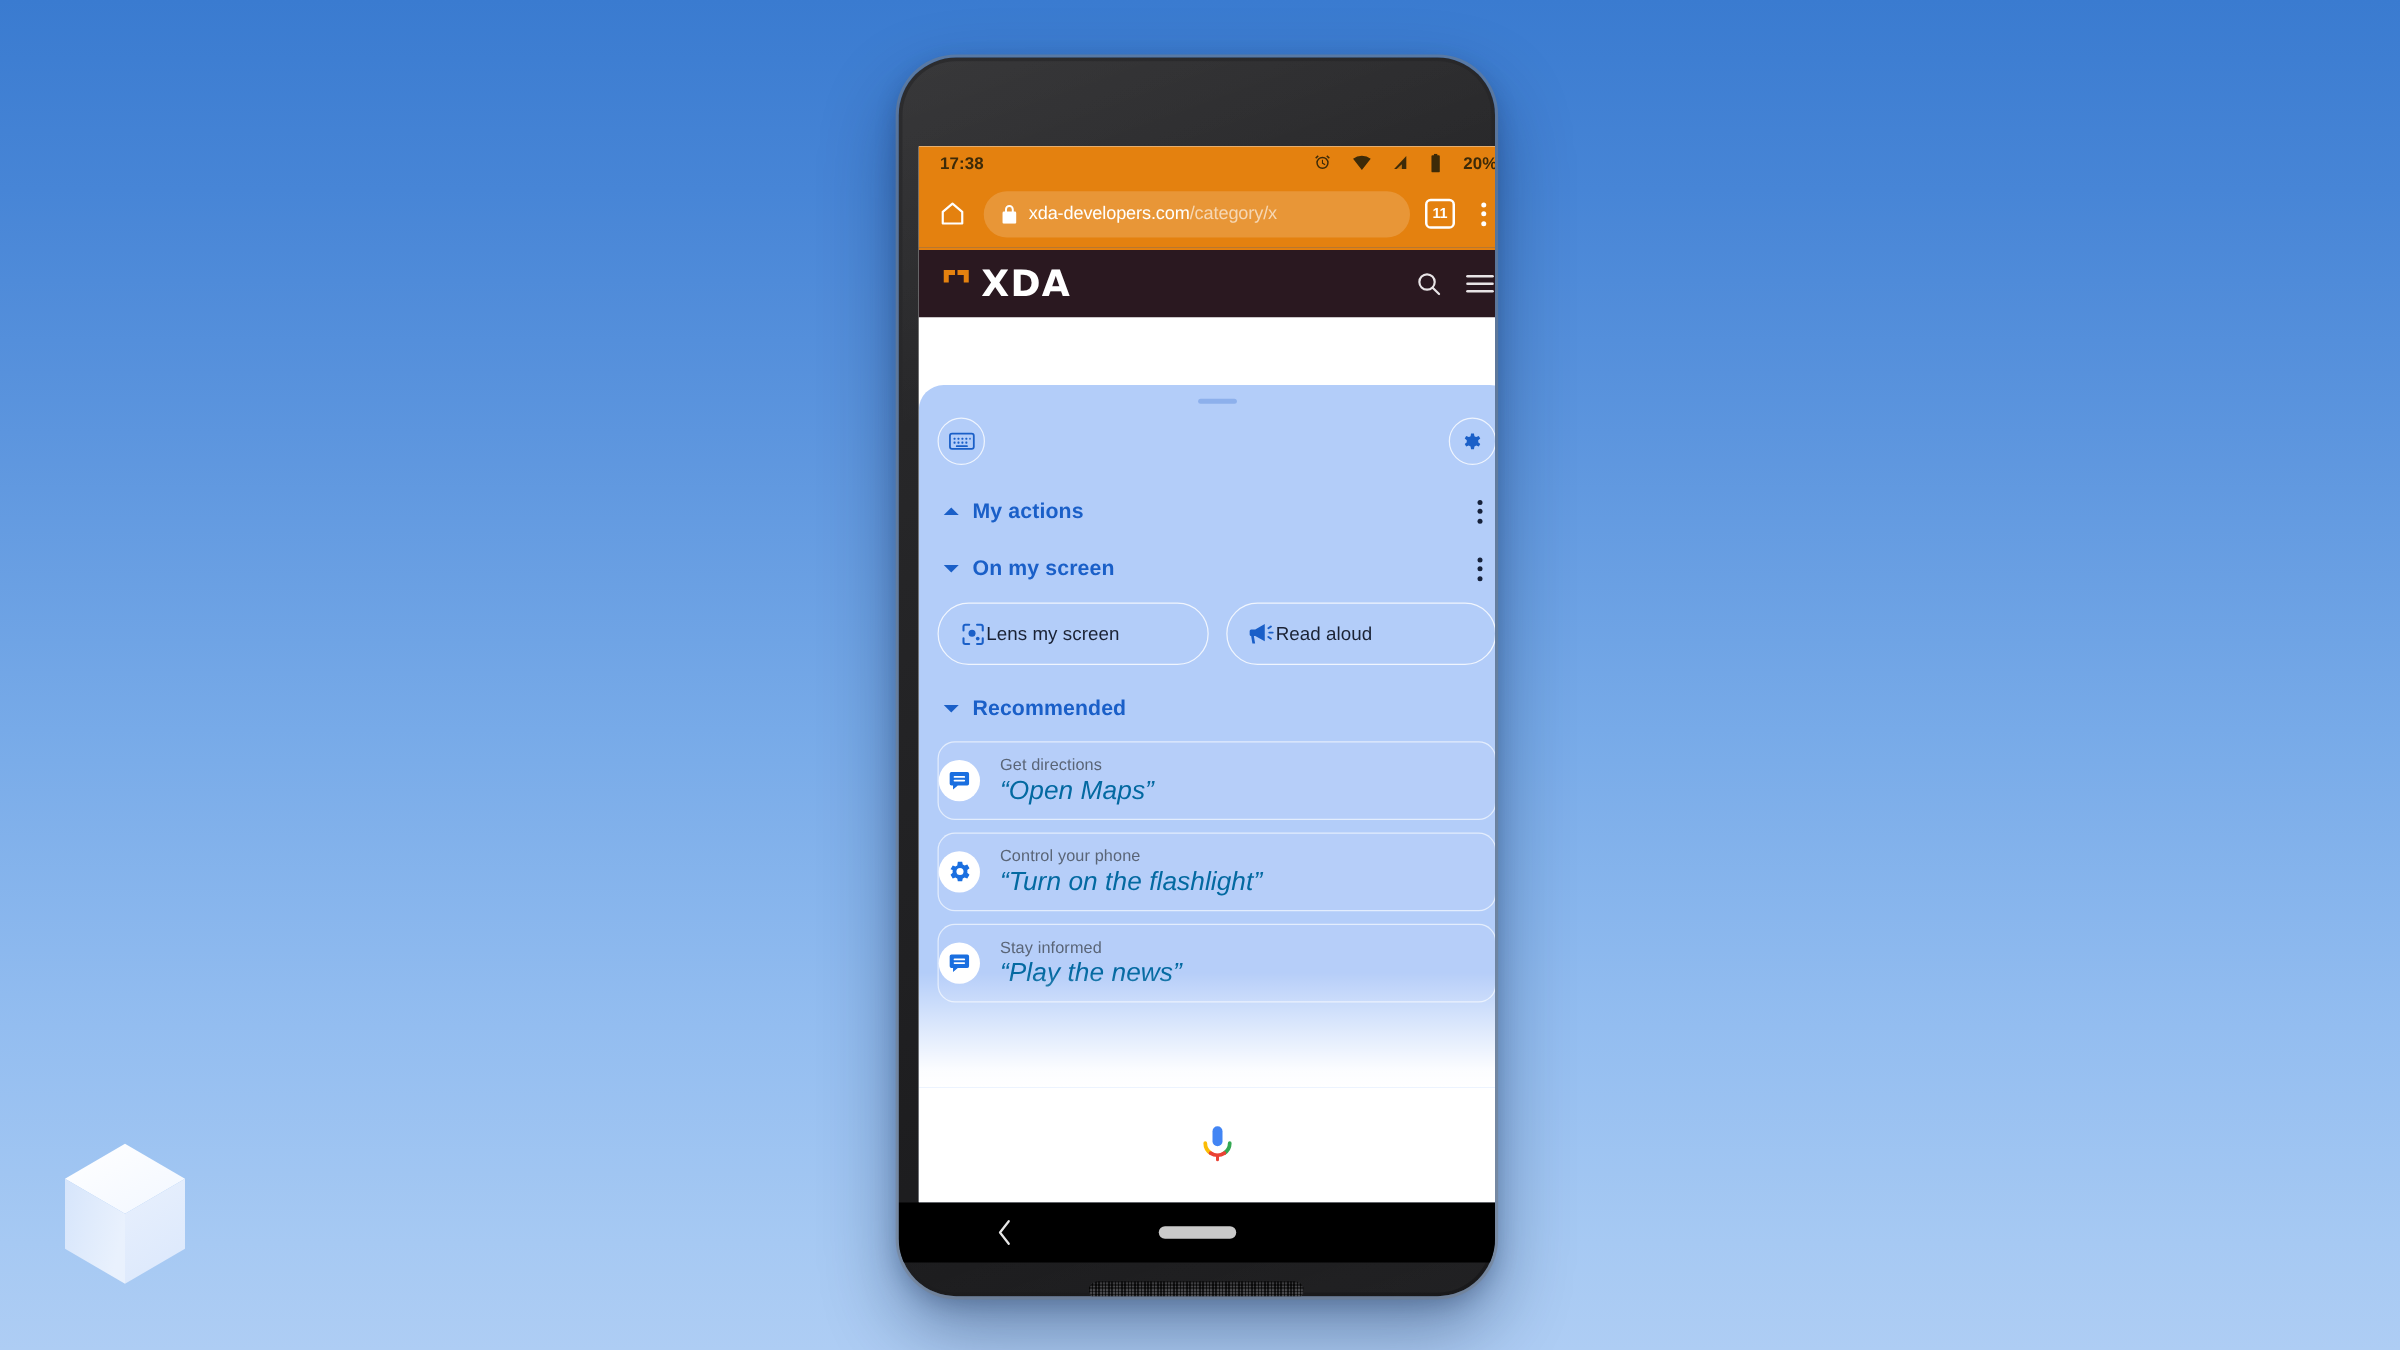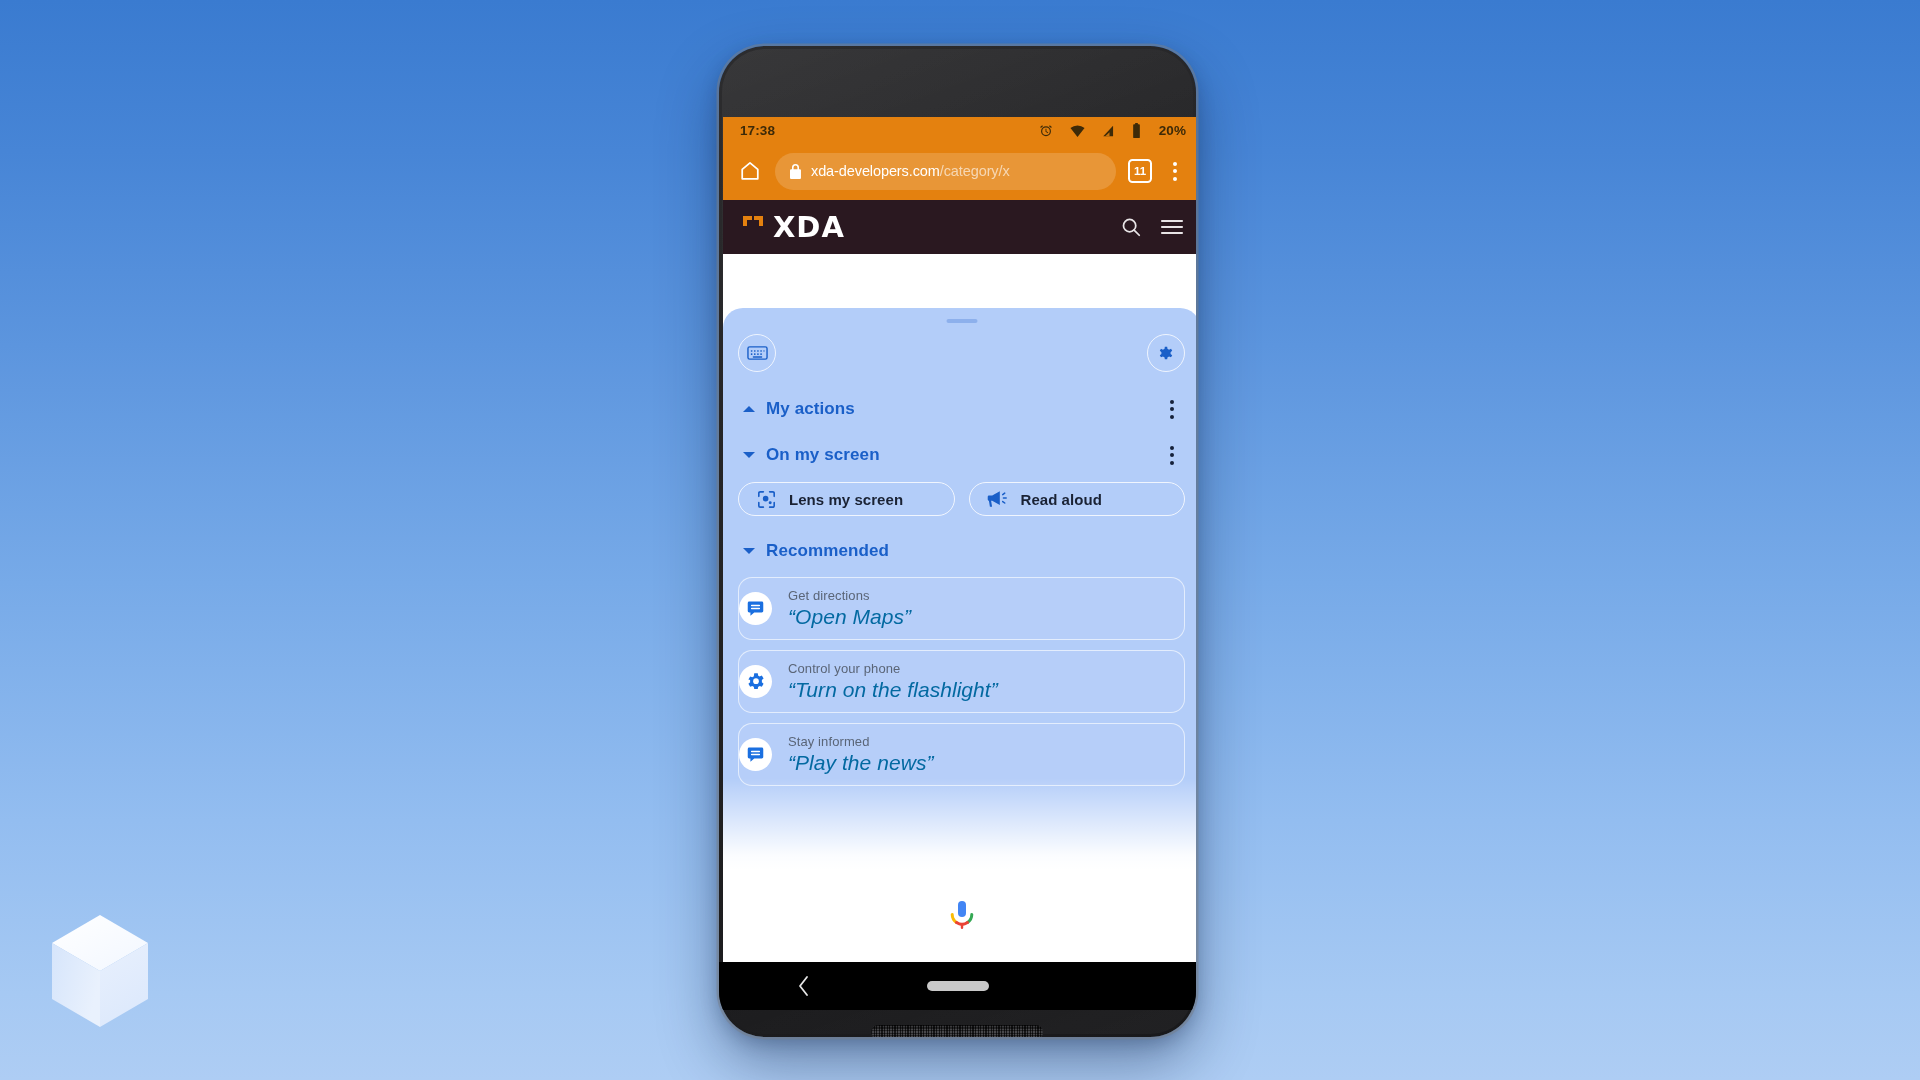--- a/index.html
+++ b/index.html
@@ -104,21 +104,21 @@
     width: 4px;
     border-radius: 2px 0 0 2px;
     background: linear-gradient(90deg, #3a3a3d, #202022);
   }
   #side-btn-power { top: 217px; height: 56px; }
   #side-btn-volume { top: 290px; height: 90px; }
 
   
   #screen {
     position: absolute;
-    left: 4px;
+    left: 16px;
     top: 71px;
     width: 477px;
     height: 845px;
     background: #ffffff;
     overflow: hidden;
   }
 
   
   #browser-chrome {
     position: absolute;
@@ -132,21 +132,20 @@
     align-items: center;
     justify-content: space-between;
     padding: 0 14px 0 17px;
     color: #3d2a08;
     font-size: 13.5px;
     font-weight: 600;
     letter-spacing: 0.1px;
   }
   #status-right {
     display: flex;
-    align-items: center;
     gap: 17px;
   }
   #status-right svg { display: block; }
   #battery-pct {
     font-size: 13.5px;
     font-weight: 700;
     margin-left: 1px;
   }
 
   #url-bar-row {
@@ -316,29 +315,28 @@
   #sec-on-my-screen { margin-top: 16px; }
 
   #chips-row {
     display: flex;
     gap: 14px;
     margin-top: 12px;
     padding: 0 1px;
   }
   .chip {
     flex: 1 1 0;
-    height: 34px;
+    height: 50px;
     border-radius: 25px;
     border: 1.4px solid rgba(255,255,255,0.80);
     display: flex;
     align-items: center;
-    gap: 12px;
+    gap: 0;
     padding-left: 17px;
     background: transparent;
-    font-weight: bold;
   }
   .chip-label {
     color: #1a2234;
     font-size: 15px;
     letter-spacing: 0.05px;
   }
 
   #sec-recommended { margin-top: 20px; }
 
   #rec-list { margin-top: 11px; padding: 0 1px; }

